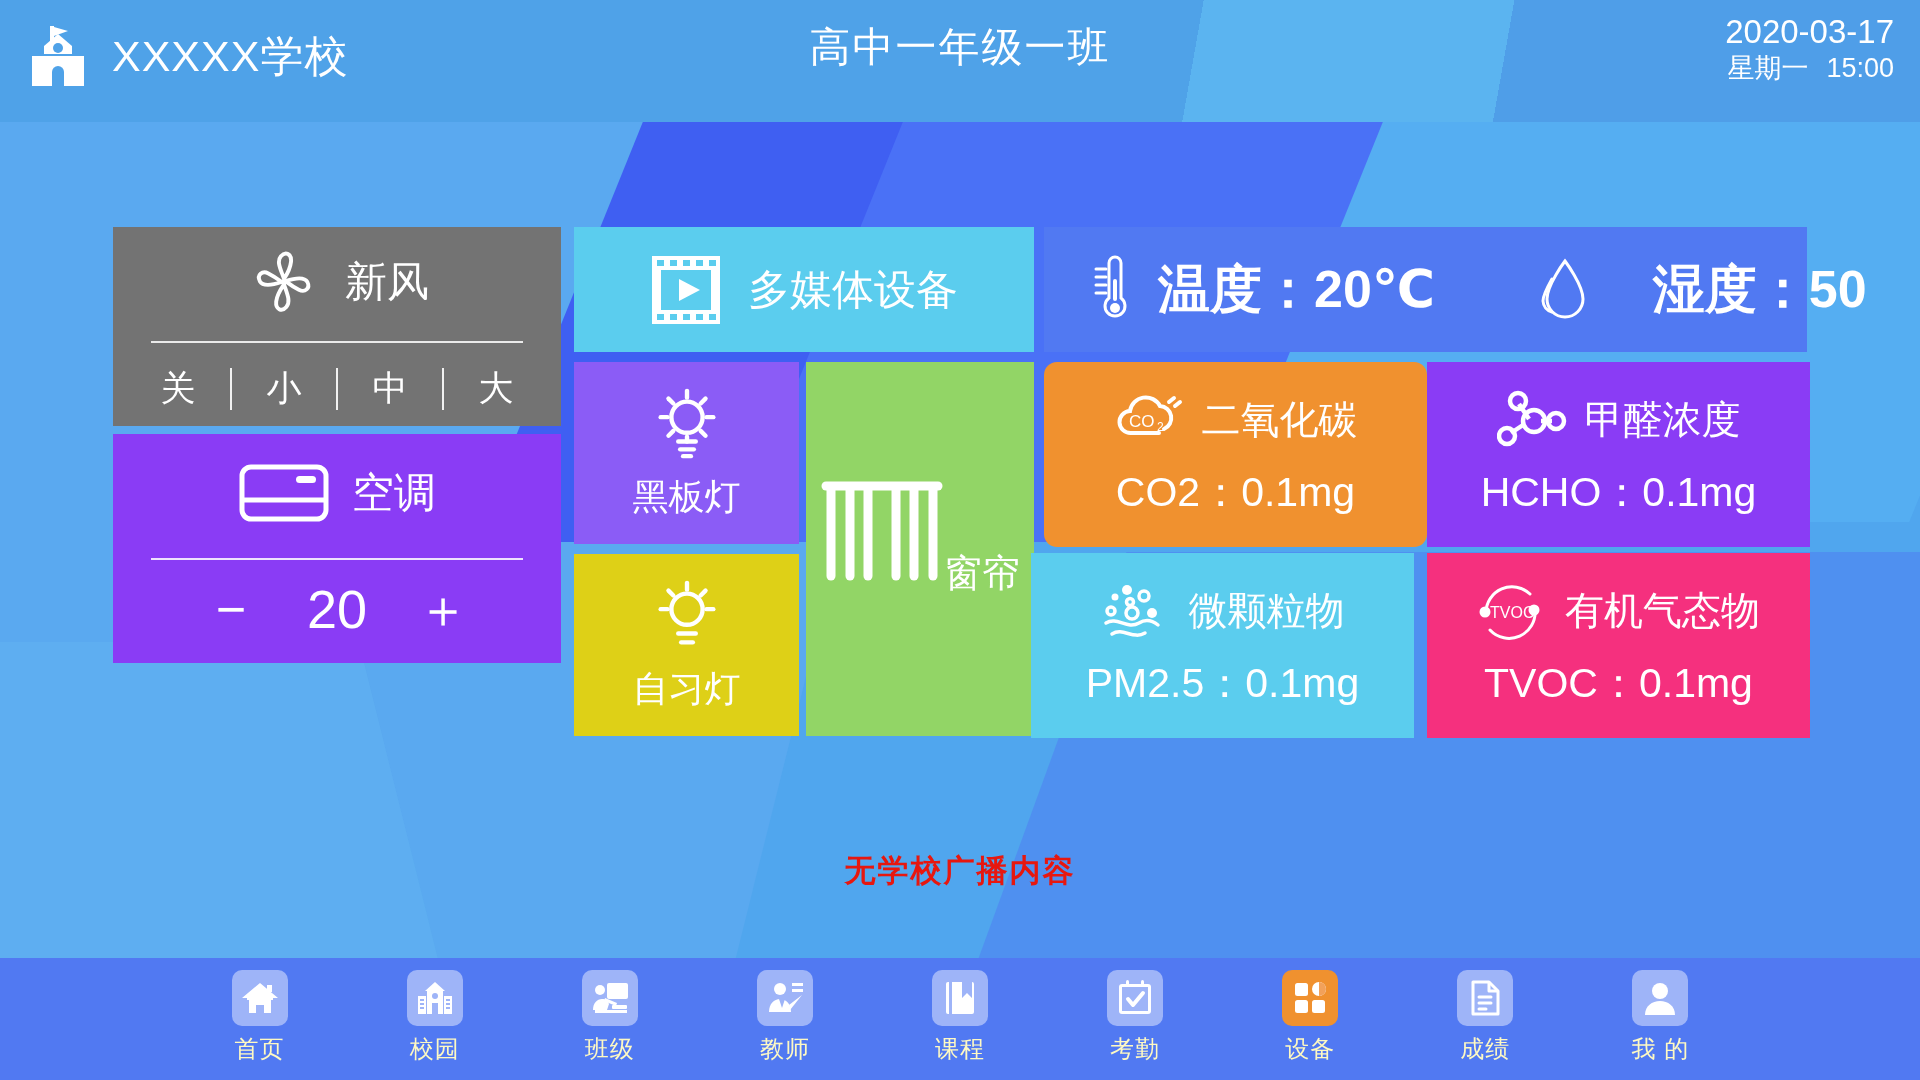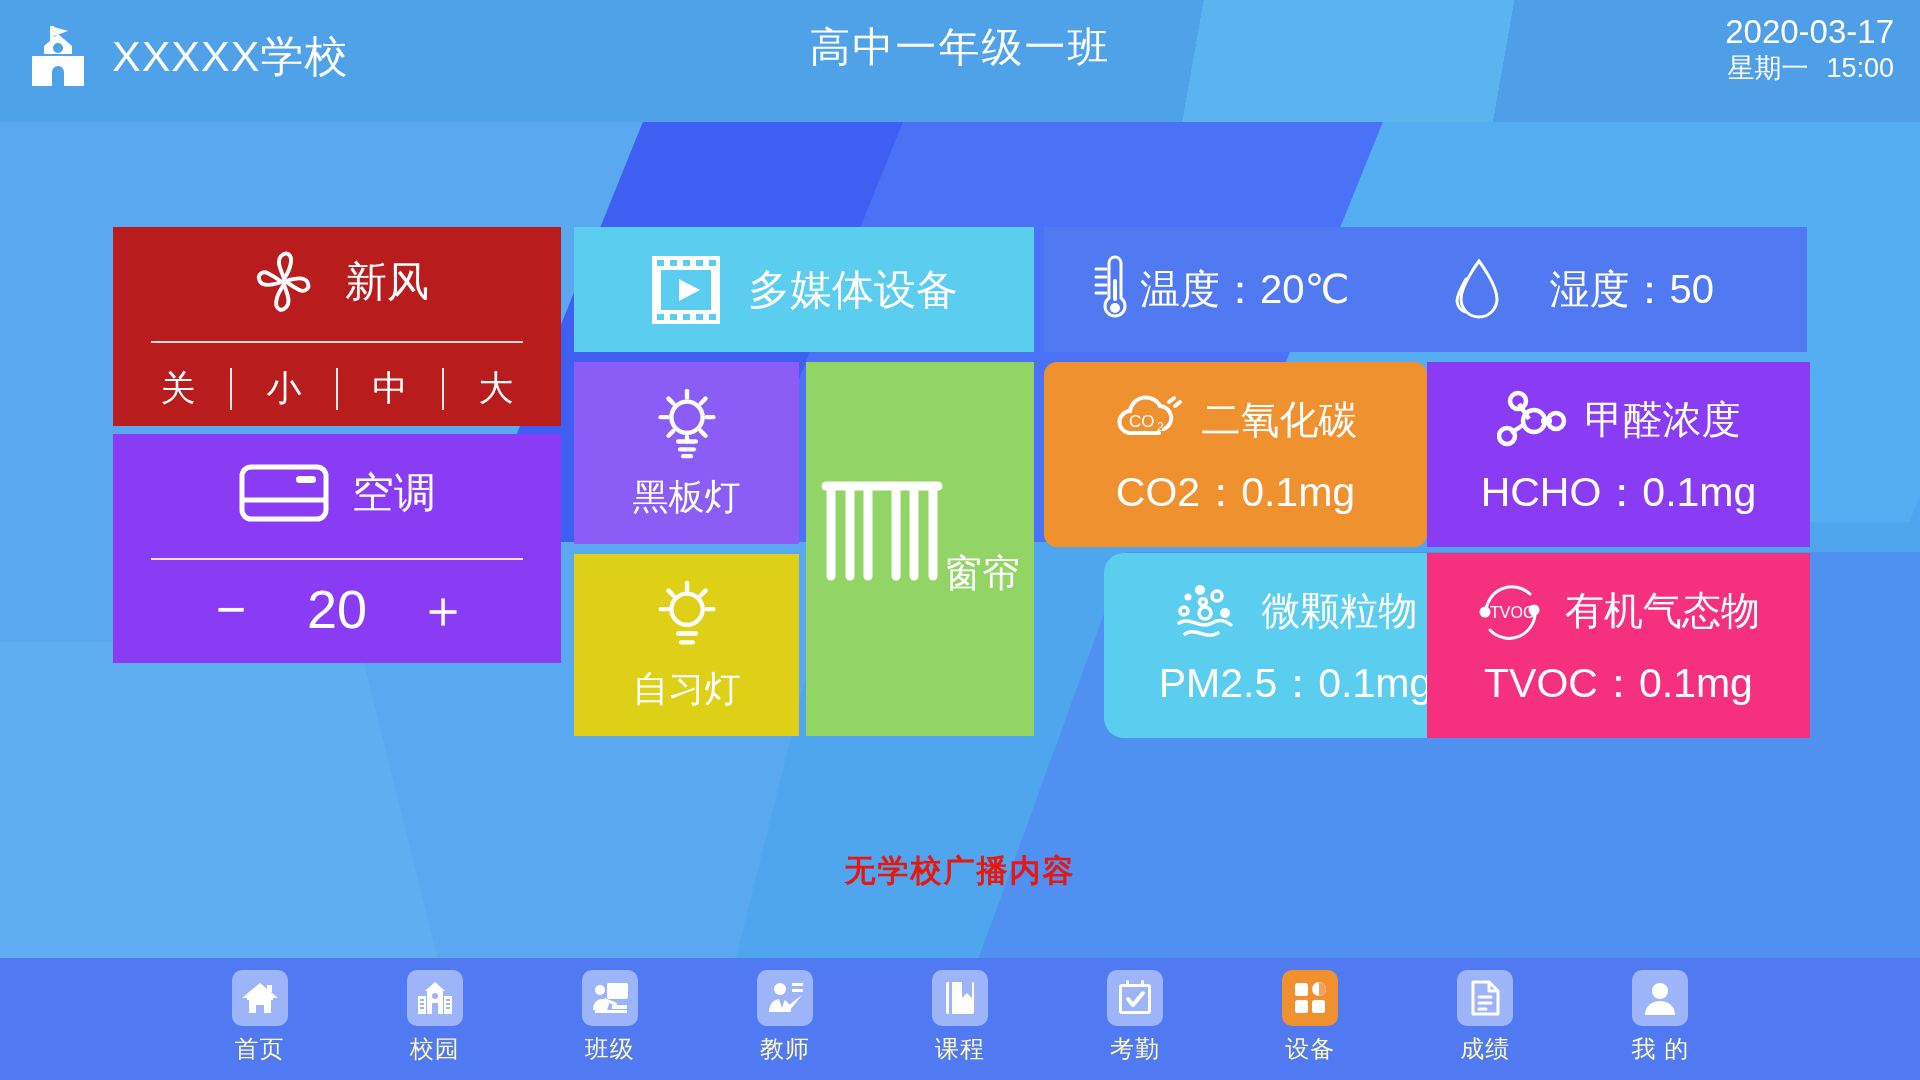--- a/index.html
+++ b/index.html
@@ -60,21 +60,21 @@
     background:#4f7ef3; transform:skewX(-20deg); opacity:.55;
   }
 
   
   .grid { position:absolute; left:0; top:122px; width:1920px; height:836px; z-index:2; }
   .tile { position:absolute; color:#fff; }
   .tile-lbl { white-space:nowrap; }
 
   
   #tile-freshair {
-    left:113px; top:105px; width:448px; height:199px; background:#b91c1c;
+    left:113px; top:105px; width:448px; height:199px; background:#737373;
   }
   .fa-top { display:flex; align-items:center; justify-content:center; height:110px; }
   .fa-icon { width:78px; height:78px; }
   .fa-title { font-size:42px; margin-left:22px; }
   .fa-rule { width:372px; height:2px; background:rgba(255,255,255,.85); margin:4px auto 0; }
   .fa-opts {
     display:flex; align-items:center; justify-content:center; gap:0; margin-top:22px;
   }
   .fa-opt { font-size:35px; width:76px; text-align:center; cursor:pointer; }
   .fa-div { width:2px; height:42px; background:rgba(255,255,255,.9); margin:0 14px; }
@@ -121,34 +121,34 @@
 
   
   #tile-env {
     left:1044px; top:105px; width:763px; height:125px; background:#5179f2;
     display:flex; align-items:center;
   }
   .env-cell { display:flex; align-items:center; }
   .env-cell.temp { margin-left:44px; }
   .env-cell.hum  { margin-left:100px;gap:48px; }
   .env-icon { width:52px; height:70px; }
-  .env-txt { font-size:40px; white-space:nowrap; }
+  .env-txt { font-size:52px; margin-left:18px; white-space:nowrap;font-weight:bold; }
 
   
   .sensor {
     width:383px; height:185px; display:flex; flex-direction:column;
     align-items:center; justify-content:center;
   }
   .sensor-top { display:flex; align-items:center; }
   .sensor-icon { width:72px; height:62px; flex:0 0 auto; }
   .sensor-name { font-size:39px; margin-left:16px; white-space:nowrap; }
   .sensor-val { font-size:41px; margin-top:14px; white-space:nowrap; }
   #tile-co2   { left:1044px; top:240px; background:#f0912f;border-radius:13px; }
   #tile-hcho  { left:1427px; top:240px; background:#8a3cf5; }
-  #tile-pm25  { left:1104px; top:431px; background:#5bcdee;border-radius:20px; }
+  #tile-pm25  { left:1031px; top:431px; background:#5bcdee; }
   #tile-tvoc  { left:1427px; top:431px; background:#f5307e; }
 
   
   #broadcast {
     position:absolute; left:0; right:0; top:728px; text-align:center;
     color:#e7170f; font-size:31px; font-weight:bold; letter-spacing:2px; z-index:3;
   }
 
   
   .navbar {

